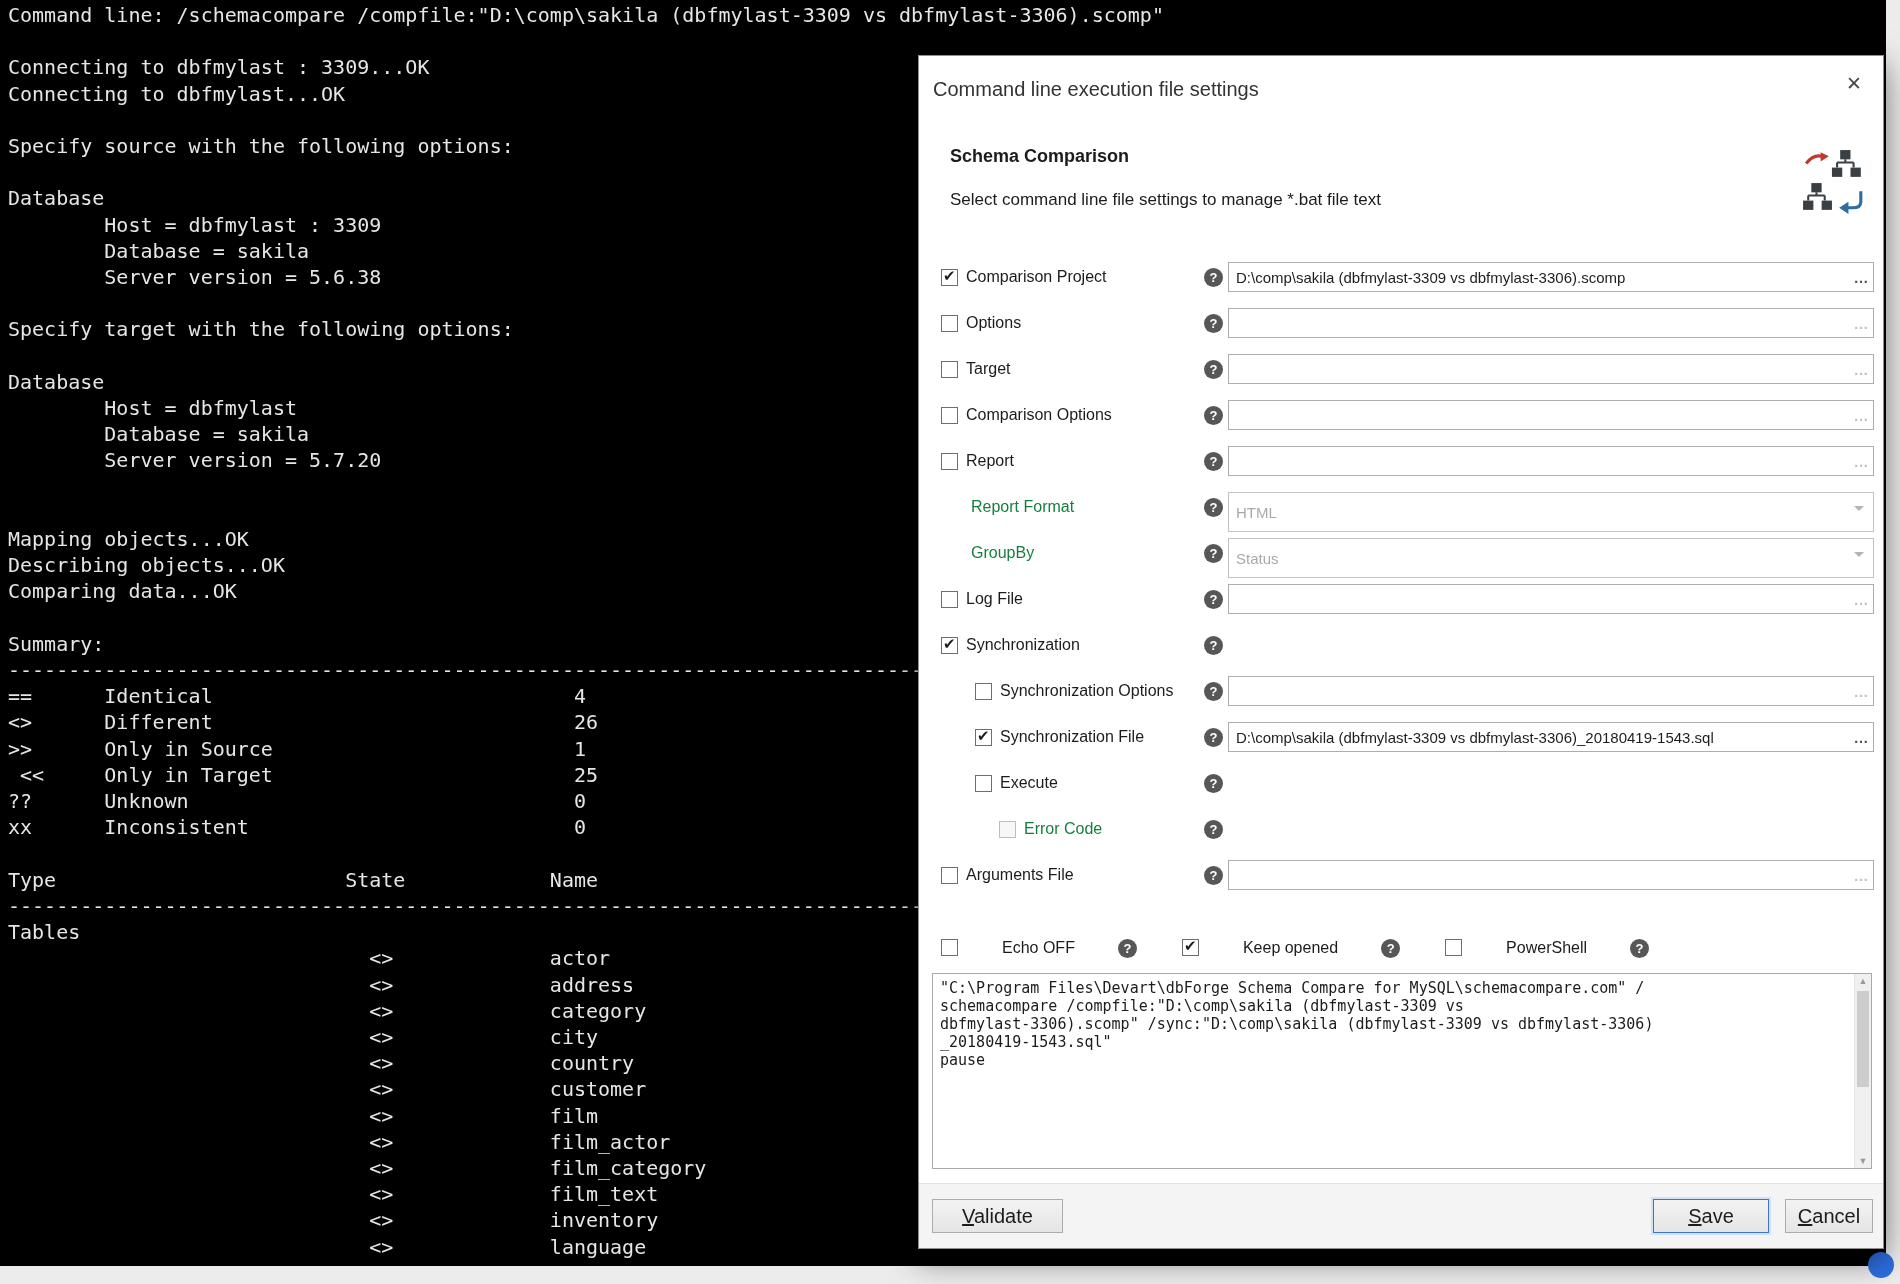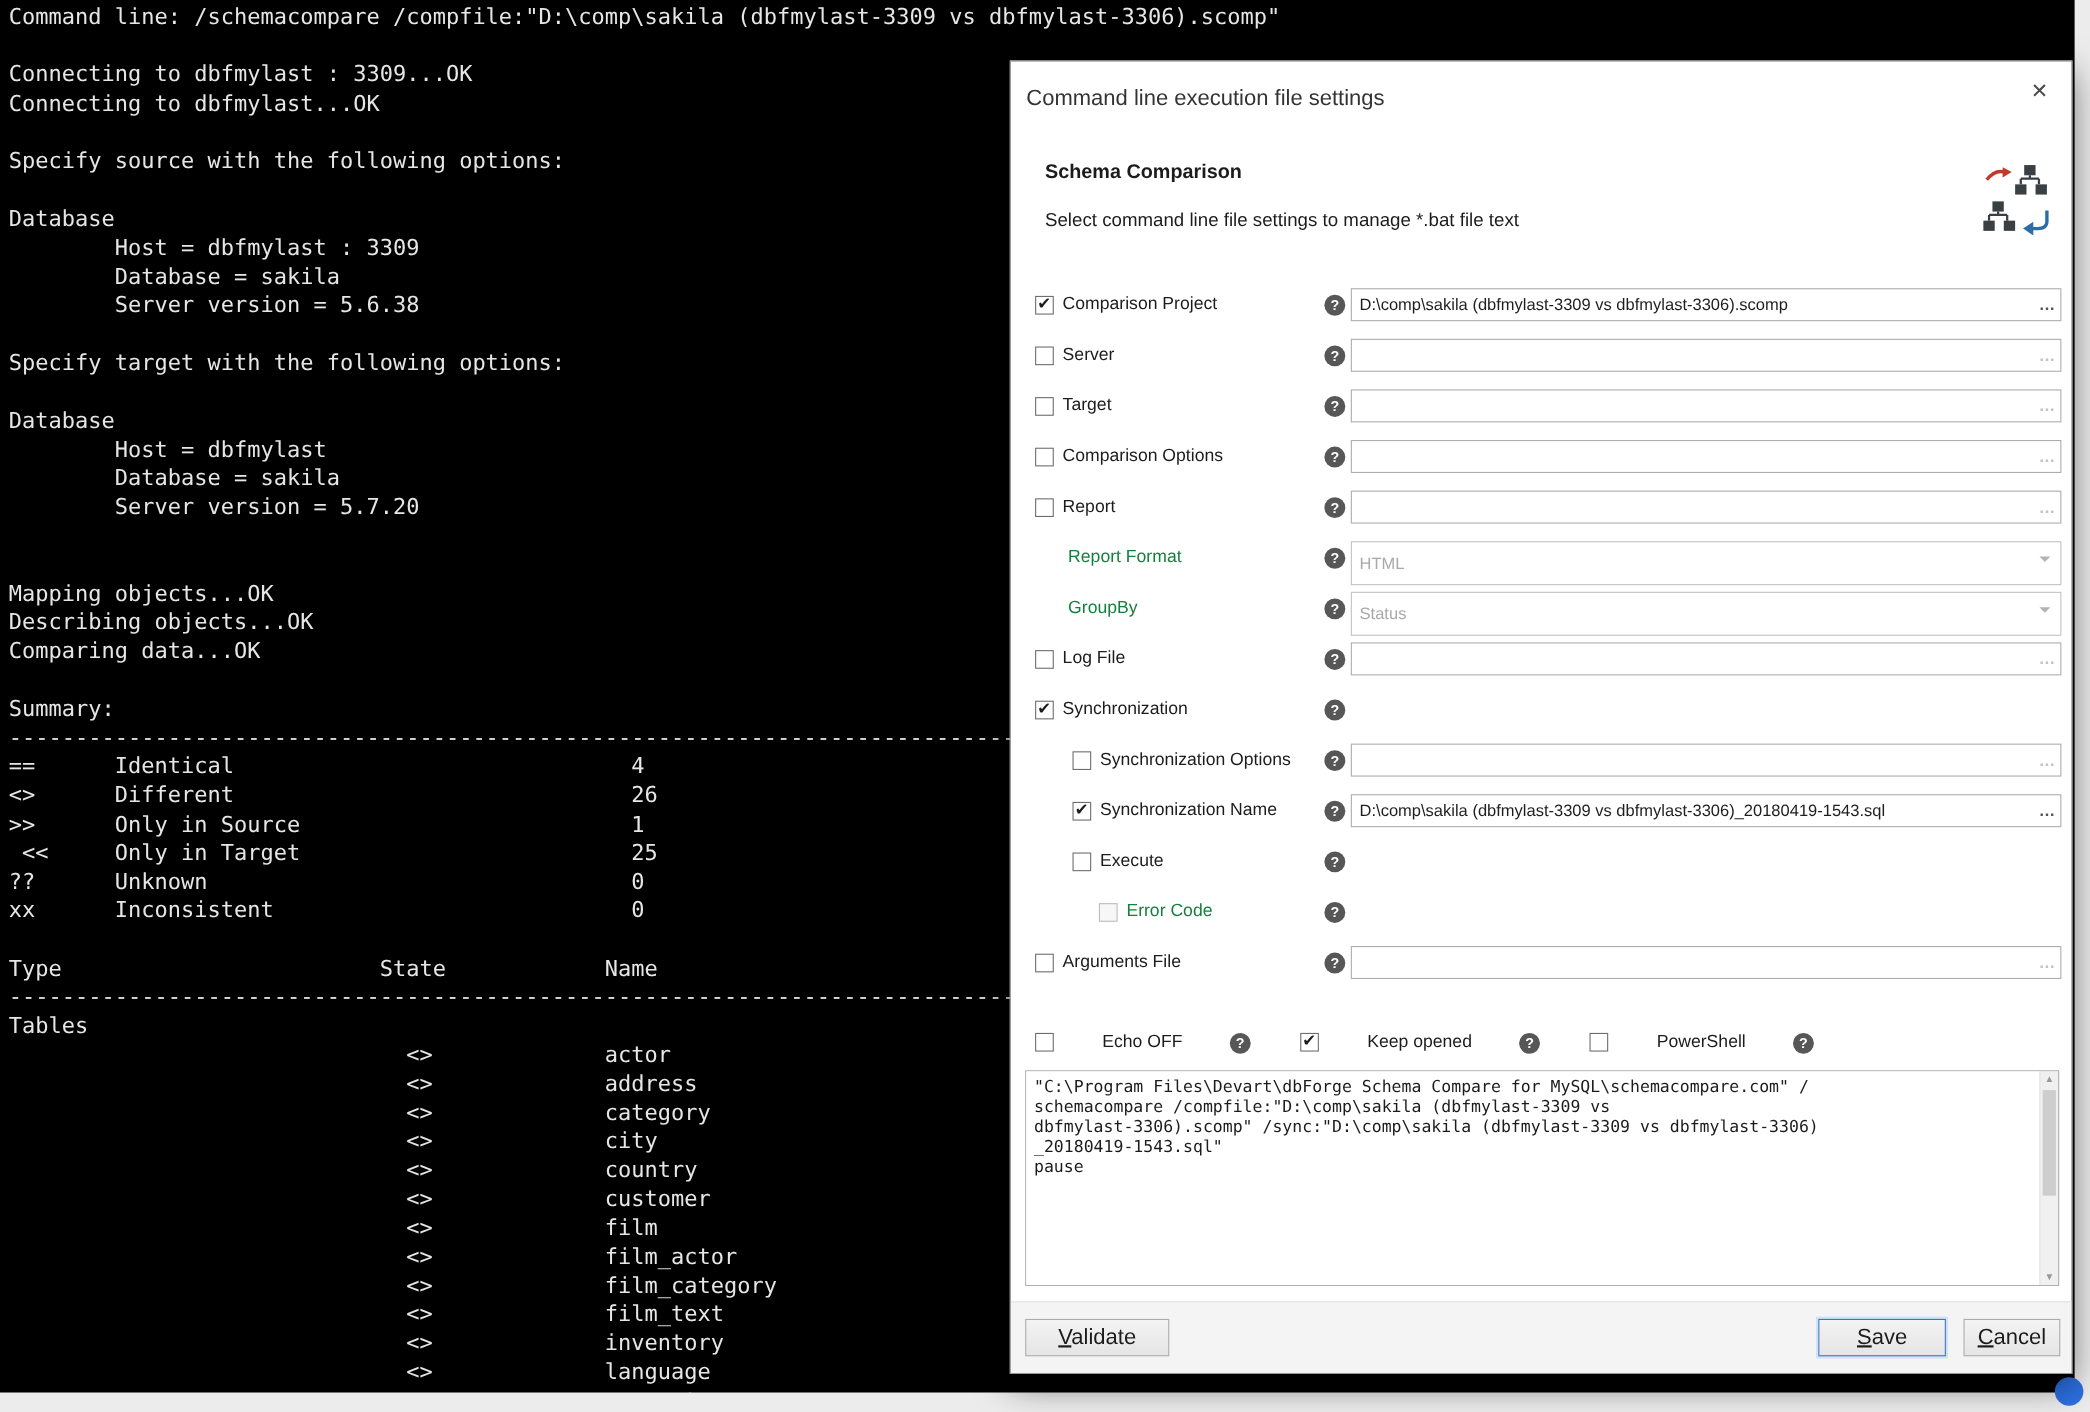--- a/index.html
+++ b/index.html
@@ -186,21 +186,21 @@
       </div>
       <div class="ctl">
         <input class="txt" type="text" value="D:\comp\sakila (dbfmylast-3309 vs dbfmylast-3306).scomp" style="">
         <span class="browse">…</span>
       </div>
     </div>
 
     <div class="row">
       <div class="zone">
         <span class="cb" data-checked="false"></span>
-        <span class="lbl">Server</span>
+        <span class="lbl">Options</span>
         <span class="help">?</span>
       </div>
       <div class="ctl">
         <input class="txt" type="text" value="" style="">
         <span class="browse dim">…</span>
       </div>
     </div>
 
     <div class="row">
       <div class="zone">
@@ -291,21 +291,21 @@
       </div>
       <div class="ctl">
         <input class="txt" type="text" value="" style="">
         <span class="browse dim">…</span>
       </div>
     </div>
 
     <div class="row i1">
       <div class="zone">
         <span class="cb" data-checked="true"></span>
-        <span class="lbl">Synchronization Name</span>
+        <span class="lbl">Synchronization File</span>
         <span class="help">?</span>
       </div>
       <div class="ctl">
         <input class="txt" type="text" value="D:\comp\sakila (dbfmylast-3309 vs dbfmylast-3306)_20180419-1543.sql" style="">
         <span class="browse">…</span>
       </div>
     </div>
 
     <div class="row i1">
       <div class="zone">

